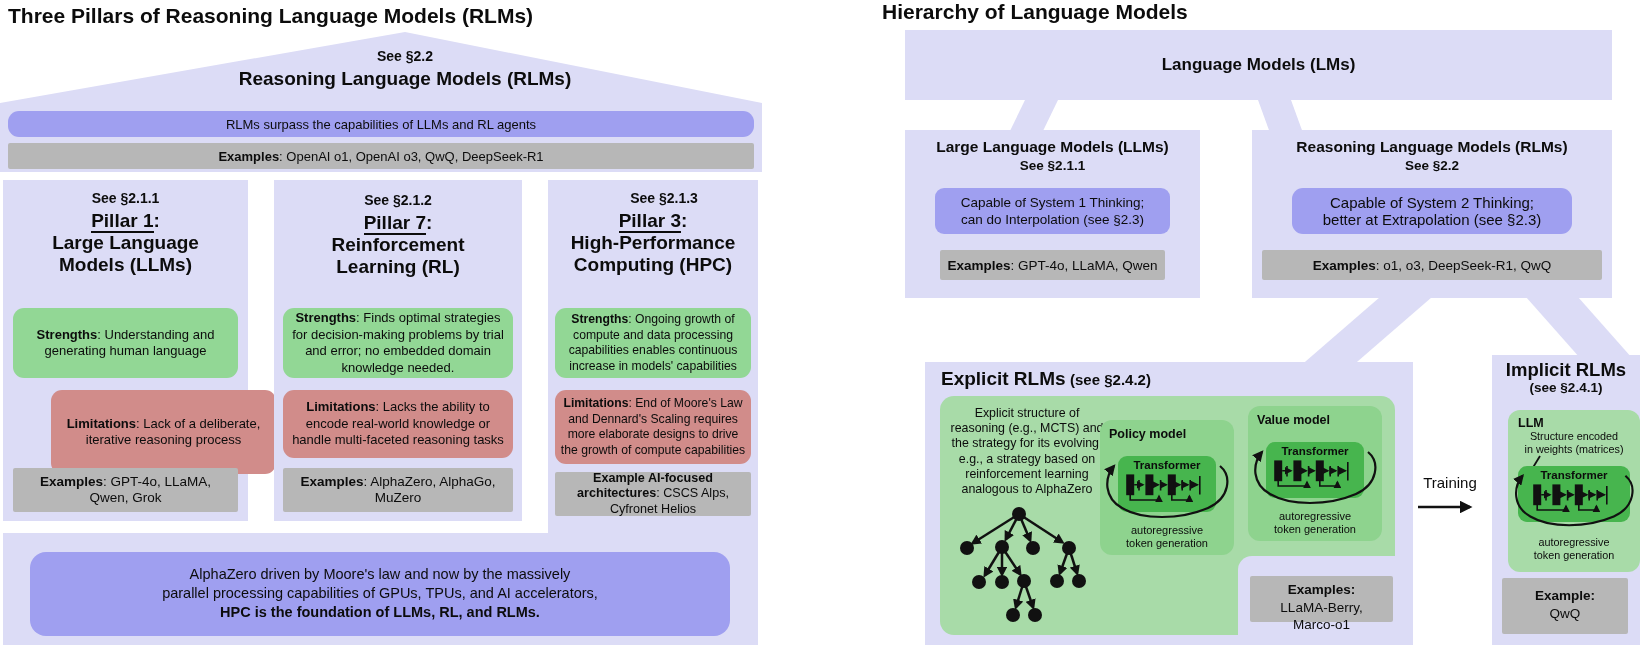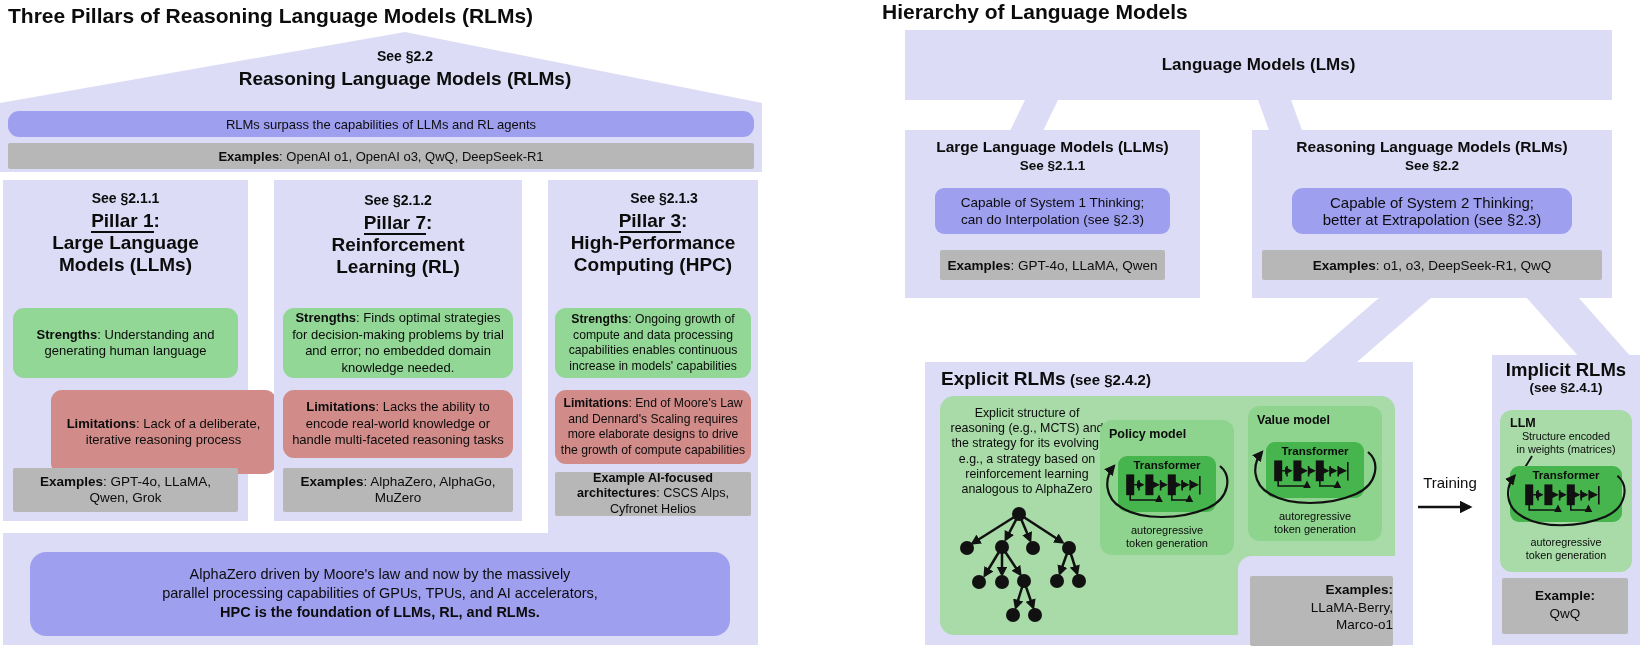--- a/index.html
+++ b/index.html
@@ -237,37 +237,37 @@
     </div>
     <svg class="abs" style="left:2px;top:38px;" width="130" height="66" viewBox="0 0 130 66">
         <use href="#loop"></use>
       </svg>
     <div class="ctr abs" style="left:0;top:104px;width:134px;font-size:11px;line-height:13px;">
       <span>autoregressive</span><br><span>token generation</span>
     </div>
   </div>
 
   <div class="abs lav" style="left:313px;top:194px;width:175px;height:89px;border-top-left-radius:14px;"></div>
-  <div class="abs grayb ctr" style="left:325px;top:214px;width:143px;height:70px;text-align:right;">
+  <div class="abs grayb ctr" style="left:325px;top:214px;width:143px;height:46px;">
     <div style="margin-top:5px;font-size:13.5px;line-height:17.5px;font-weight:bold;">Examples:</div>
     <div style="font-size:13.5px;line-height:17.5px;">LLaMA-Berry,</div>
     <div style="font-size:13.5px;line-height:17.5px;">Marco-o1</div>
   </div>
 </div>
 
 <div class="abs ctr" style="left:1413px;top:474px;width:74px;font-size:15px;">Training</div>
 <svg class="abs" style="left:1416px;top:498px;" width="68" height="18" viewBox="0 0 68 18">
   <line x1="2" y1="9" x2="54" y2="9" stroke="#111" stroke-width="2.5" marker-end="url(#ah)"></line>
 </svg>
 
 <div class="abs lav" style="left:1492px;top:355px;width:148px;height:290px;">
   <div class="ctr" style="margin-top:5px;font-size:18.5px;font-weight:bold;line-height:20px;">Implicit RLMs</div>
   <div class="ctr" style="font-size:13.5px;font-weight:bold;">(see §2.4.1)</div>
 
-  <div class="abs glight" style="left:8px;top:55px;width:132px;height:162px;border-radius:12px;">
+  <div class="abs glight" style="left:16px;top:55px;width:132px;height:162px;border-radius:12px;">
     <div style="margin:6px 0 0 10px;font-size:12.5px;font-weight:bold;">LLM</div>
     <div class="ctr" style="font-size:10.8px;line-height:12.5px;">
       <span>Structure encoded</span><br><span>in weights (matrices)</span>
     </div>
     <svg class="abs" style="left:12px;top:44px;" width="26" height="26" viewBox="0 0 26 26">
       <line x1="20" y1="2" x2="9" y2="20" stroke="#111" stroke-width="1.8" marker-end="url(#ah)"></line>
     </svg>
     <div class="abs gdark" style="left:10px;top:56px;width:112px;height:56px;">
       <div class="ctr" style="margin-top:3px;font-size:11.5px;font-weight:bold;">Transformer</div>
       <svg style="margin:1px 0 0 8px;" width="96" height="32" viewBox="0 0 104 40">

